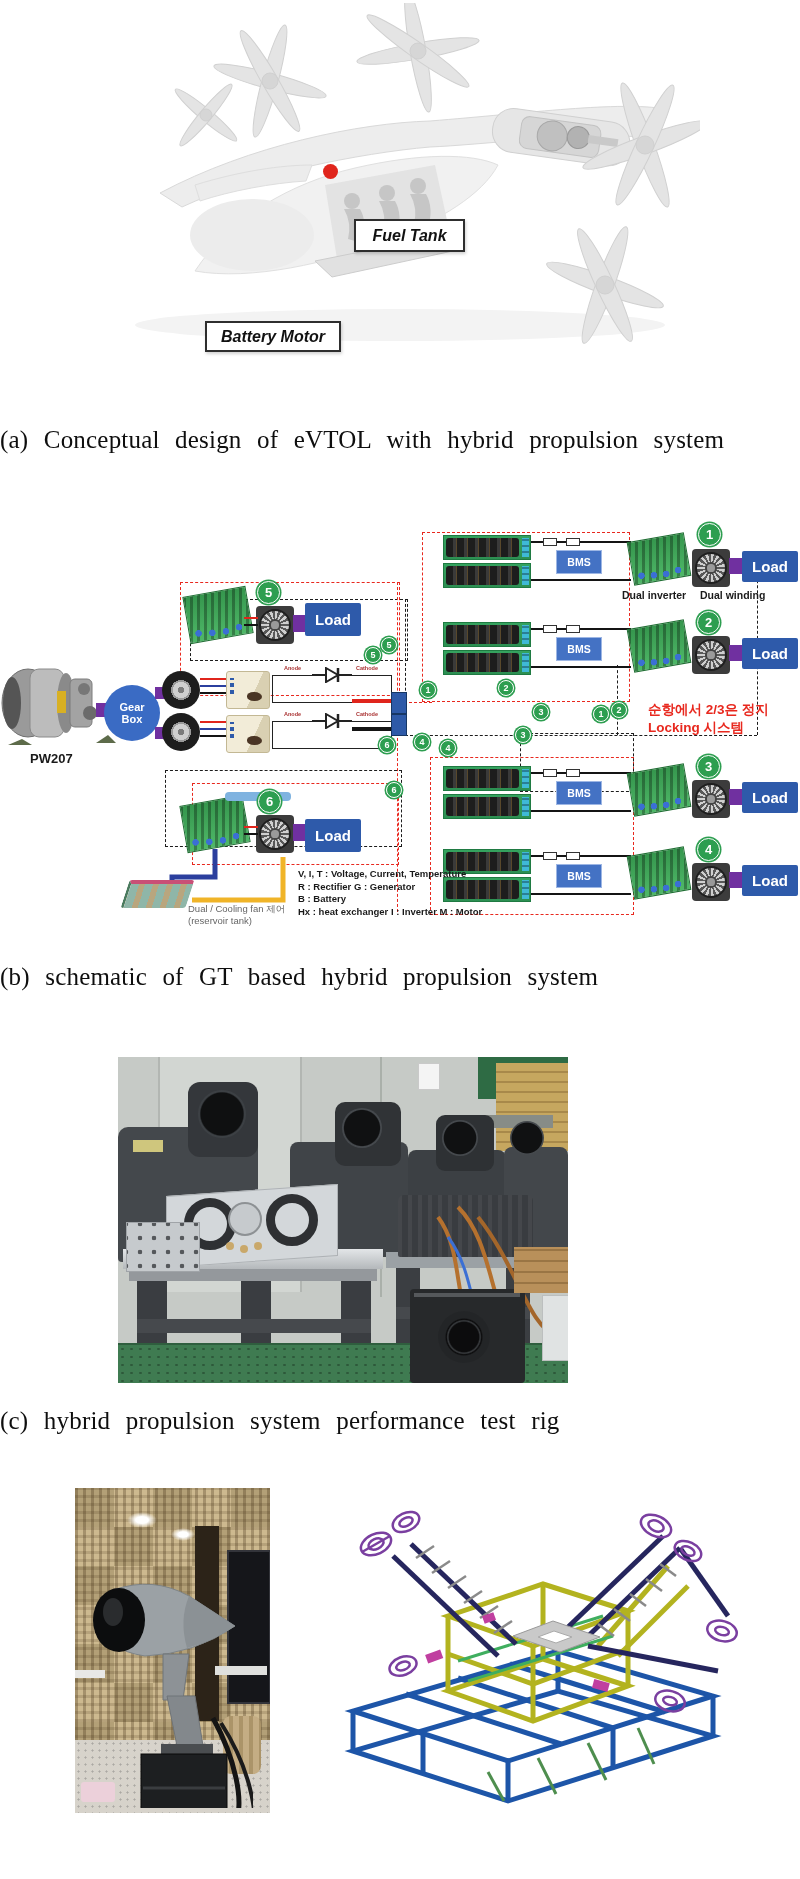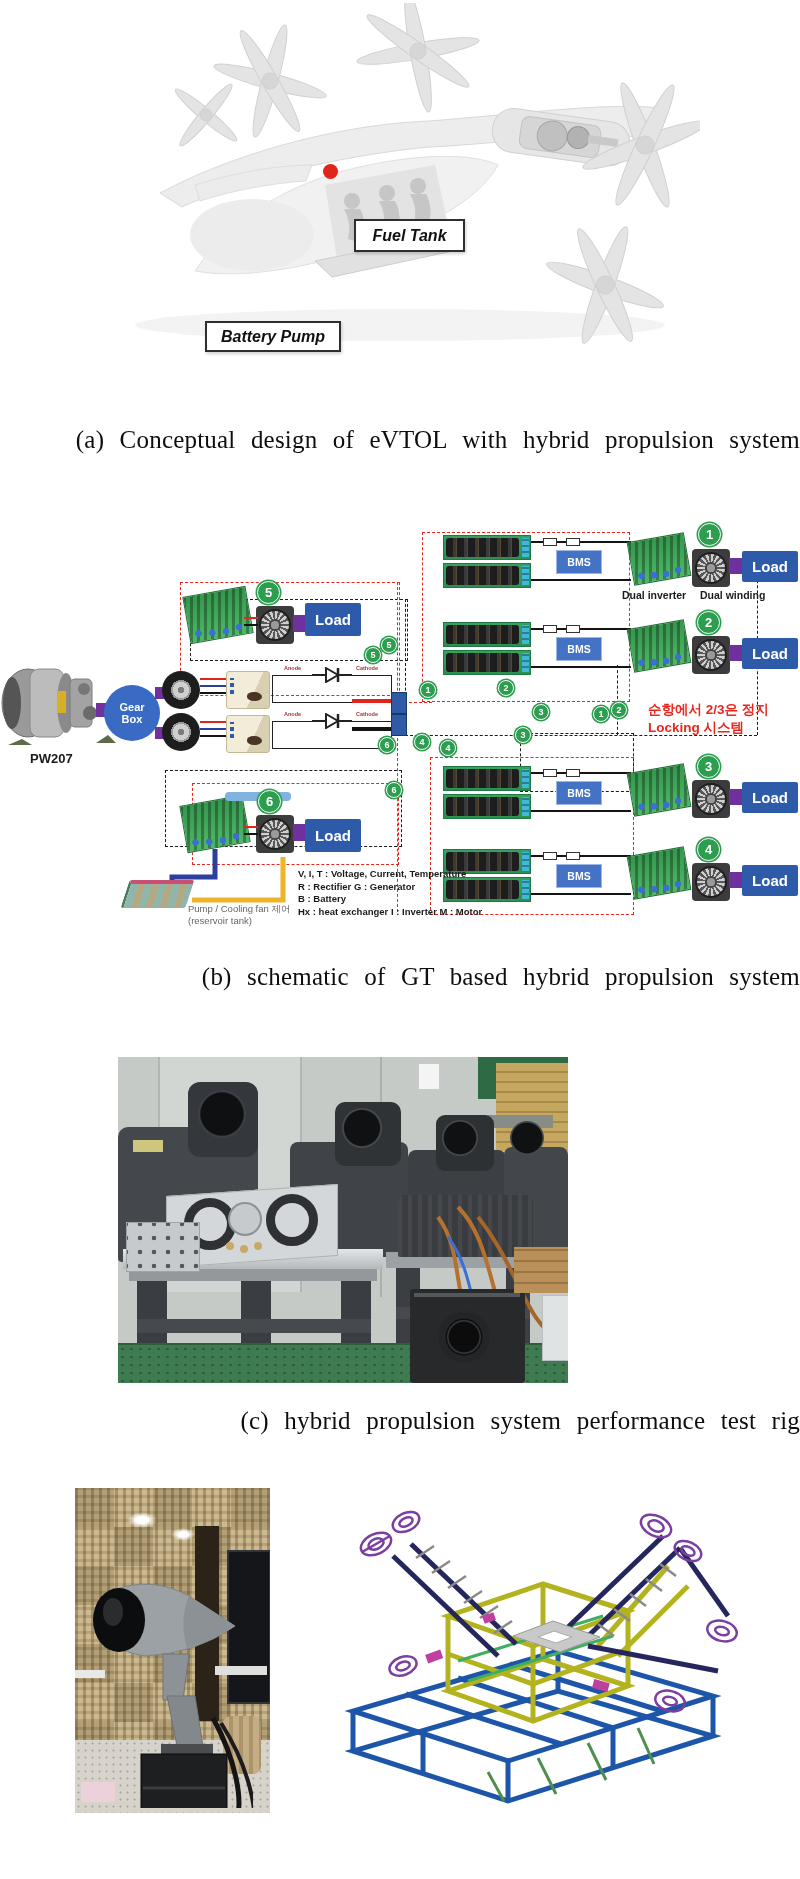--- a/index.html
+++ b/index.html
@@ -1,18 +1,18 @@
 <!DOCTYPE html>
 <html><head>
 <meta charset="utf-8">
 <style>
   html,body{margin:0;padding:0;background:#fff;}
   .page{position:relative;width:800px;height:1879px;background:#fff;overflow:hidden;font-family:"Liberation Sans",sans-serif;}
   .abs{position:absolute;}
-  .cap{position:absolute;left:0;width:100%;text-align:right;font-family:"Liberation Serif",serif;font-size:25px;color:#0e0e0e;word-spacing:9px;letter-spacing:.2px;}
+  .cap{position:absolute;left:0;width:100%;text-align:left;font-family:"Liberation Serif",serif;font-size:25px;color:#0e0e0e;word-spacing:9px;letter-spacing:.2px;}
   
   .plabel{position:absolute;background:#fff;border:2px solid #2e2e2e;box-shadow:1px 2px 3px rgba(0,0,0,.18);
           display:flex;flex-direction:column;align-items:center;justify-content:center;text-align:center;
           font-style:italic;font-weight:bold;color:#111;font-family:"Liberation Sans",sans-serif;}
   
   .dashR{border:1.6px dashed #e8281e;}
   .dashK{border:1.6px dashed #1c1c1c;}
   .hR{height:0;border-top:1.6px dashed #e8281e;}
   .vR{width:0;border-left:1.6px dashed #e8281e;}
   .hK{height:0;border-top:1.6px dashed #1c1c1c;}
@@ -121,21 +121,21 @@
             <circle r="6" fill="#d6d6d6"></circle>
           </g>
       </g>
     </svg>
   </div>
   <div class="abs" style="left:323px;top:164px;width:15px;height:15px;border-radius:50%;background:#e0251c;"></div>
   <div class="plabel" style="left:354px;top:219px;width:107px;height:29px;font-size:16px;">
     <span>Fuel Tank</span>
   </div>
   <div class="plabel" style="left:205px;top:321px;width:132px;height:27px;font-size:16px;">
-    <span>Battery Pump</span>
+    <span>Battery Motor</span>
   </div>
   <div class="cap" style="top:426px;">(a) Conceptual design of eVTOL with hybrid propulsion system</div>
 
   <div class="abs" style="left:0;top:525px;width:800px;height:435px;">
 
     <div class="abs dashR" style="left:180px;top:57px;width:218px;height:112px;"></div>
     <div class="abs dashK" style="left:190px;top:74px;width:216px;height:60px;"></div>
     <div class="abs vR" style="left:397px;top:57px;height:330px;"></div>
     <div class="abs vK" style="left:405px;top:74px;height:136px;"></div>
     <div class="abs hR" style="left:404px;top:177px;width:28px;"></div>
@@ -225,21 +225,21 @@
     <div class="w wr" style="left:244px;top:301px;width:14px;"></div>
     <div class="w wk" style="left:244px;top:308px;width:14px;"></div>
     <div class="abs" style="left:293px;top:299px;width:13px;height:17px;background:#7030a0;"></div>
     <div class="load" style="left:305px;top:294px;width:56px;height:33px;line-height:33px;">Load</div>
     <svg class="abs" style="left:120px;top:320px;" width="180" height="70">
       <path d="M95,4 V32 H52 V46" fill="none" stroke="#2b3f9e" stroke-width="5"></path>
       <path d="M163,12 V55 H72" fill="none" stroke="#f0b428" stroke-width="5"></path>
     </svg>
     <div class="abs" style="left:125px;top:355px;width:62px;height:24px;transform:skewX(-18deg);border-radius:3px;background:repeating-linear-gradient(90deg,#8fb6a8 0 8px,#b8a67e 8px 14px);border-top:4px solid #c94f76;border-left:3px solid #4a7a5e;"></div>
     <div class="abs" style="left:188px;top:378px;font-size:9.5px;color:#666;line-height:12px;">
-      <div>Pump / Cooling fan 제어</div>
+      <div>Dual / Cooling fan 제어</div>
       <div>(reservoir tank)</div>
     </div>
 
     <div class="battery" style="left:443px;top:10px;width:88px;">
         <div class="board"></div>
         <div class="board"></div>
       </div>
     <div class="w wk" style="left:531px;top:16px;width:100px;height:1.6px;"></div>
     <div class="w wk" style="left:531px;top:54px;width:100px;height:1.6px;"></div>
     <div class="abs" style="left:543px;top:13px;width:12px;height:6px;border:1.2px solid #333;background:#fff;"></div>

